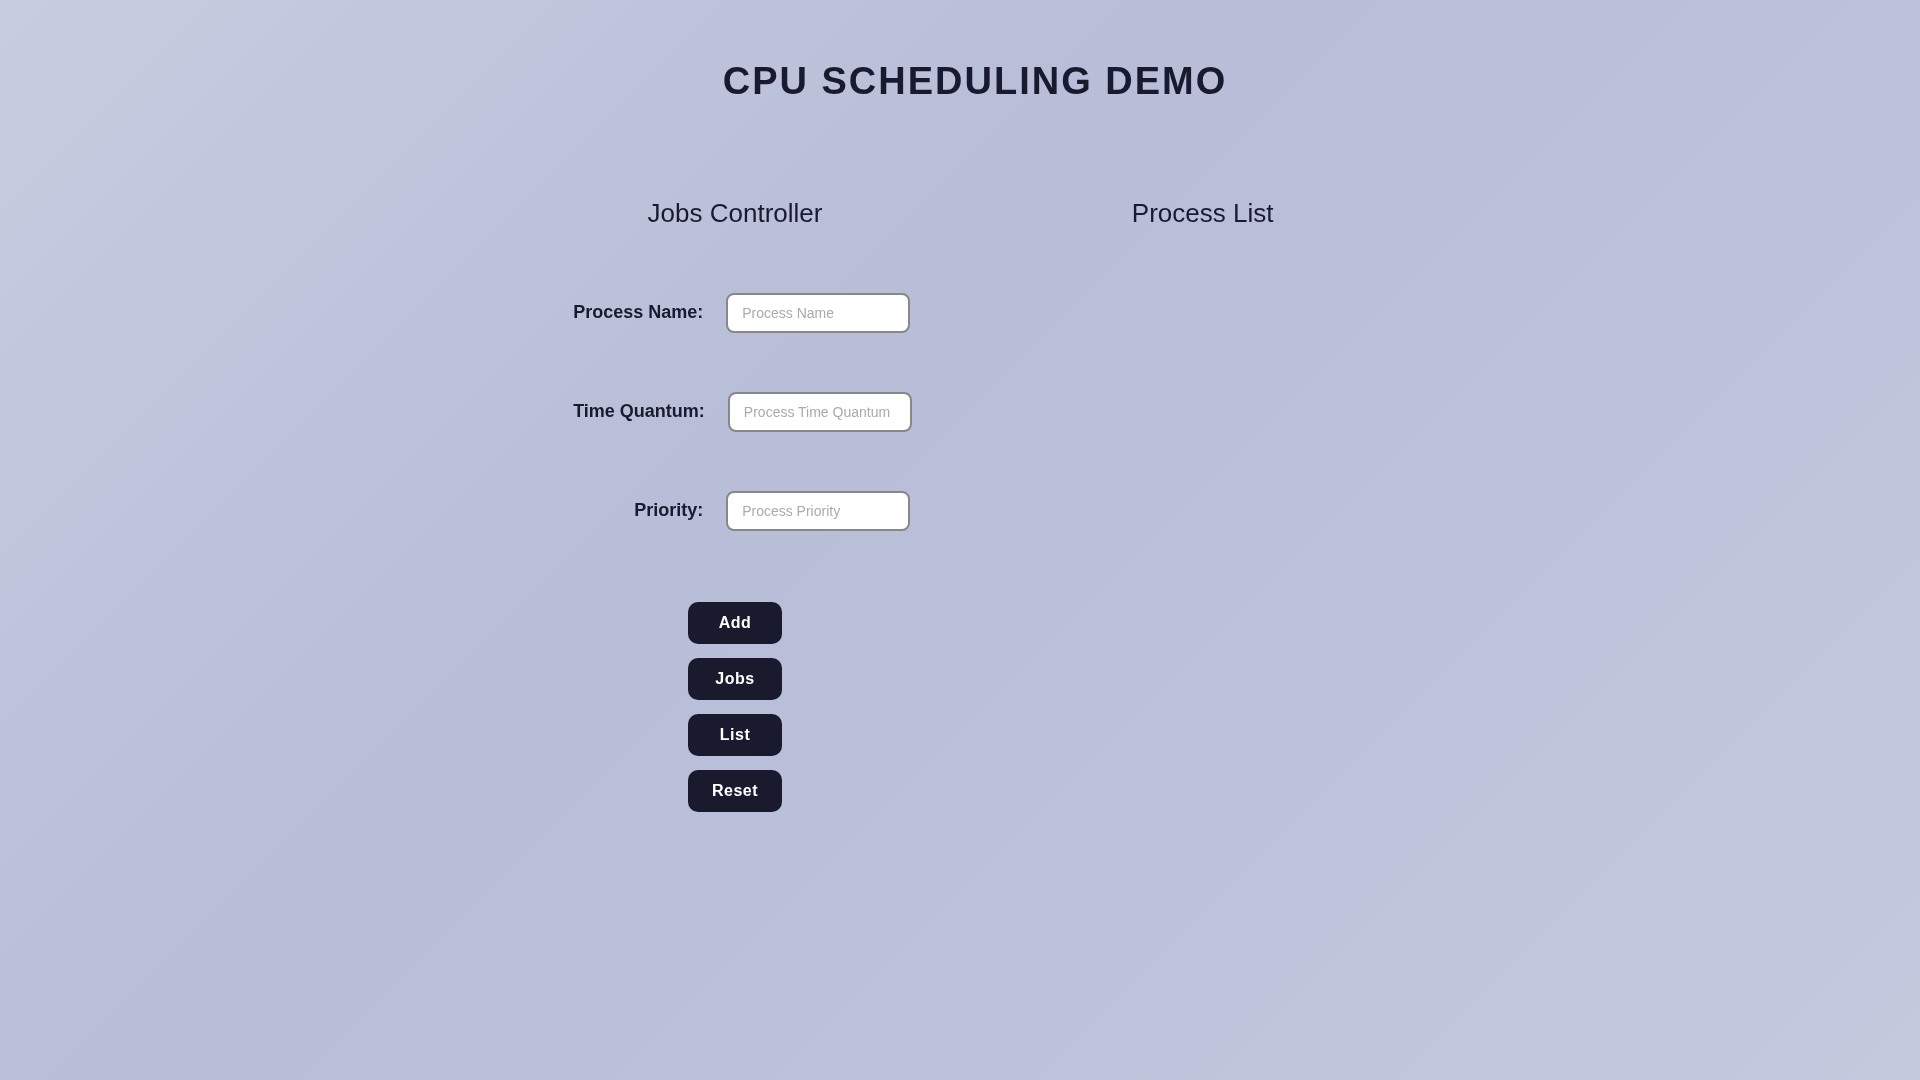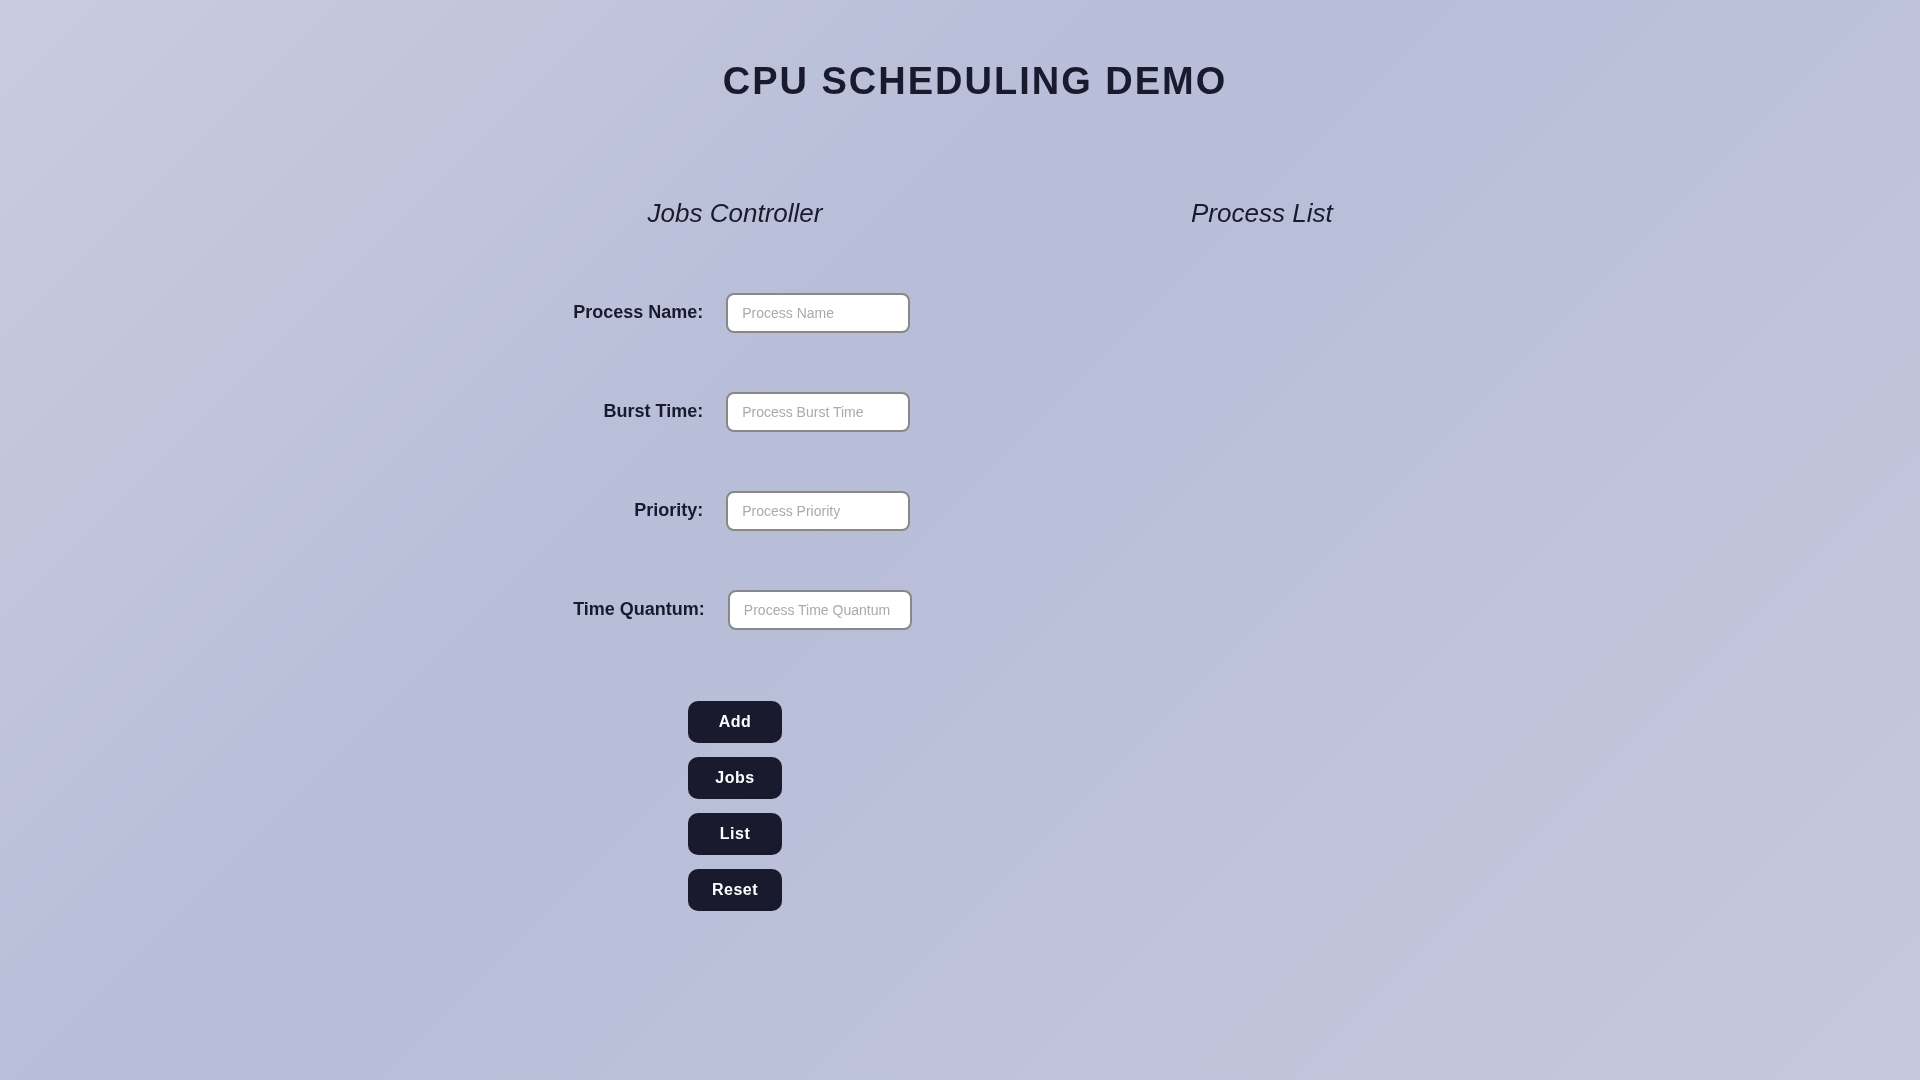--- a/index.html
+++ b/index.html
@@ -38,21 +38,20 @@
     
     .jobs-controller {
       display: flex;
       flex-direction: column;
       align-items: center;
       min-width: 380px;
     }
 
     .section-title {
       font-size: 26px;
-      font-style: italic;
       font-weight: 500;
       color: #1a1a2e;
       margin-bottom: 28px;
     }
 
     .form-group {
       display: flex;
       flex-direction: row;
       align-items: center;
       margin-bottom: 18px;
@@ -102,21 +101,21 @@
       cursor: pointer;
       font-family: inherit;
       letter-spacing: 0.5px;
       transition: background 0.2s;
     }
 
     
     .process-list {
       display: flex;
       flex-direction: column;
-      align-items: center;
+      align-items: flex-start;
       min-width: 320px;
     }
 
     .process-table {
       border-collapse: collapse;
       margin-top: 0;
     }
 
     .process-table th {
       border: 2px solid #555;
@@ -136,33 +135,29 @@
 <div class="main-content">
 
   <div class="jobs-controller">
     <div class="section-title">Jobs Controller</div>
 
     <div class="form-group">
       <label class="form-label">Process Name:</label>
       <input class="form-input" type="text" placeholder="Process Name" style="">
     </div>
 
+
     <div class="form-group">
-      <label class="form-label">Burst Time:</label>
-      <input class="form-input" type="text" placeholder="Process Burst Time" style="">
+      <label class="form-label">Time Quantum:</label>
+      <input class="form-input" type="text" placeholder="Process Time Quantum" style="">
     </div>
 
     <div class="form-group">
       <label class="form-label">Priority:</label>
       <input class="form-input" type="text" placeholder="Process Priority" style="">
-    </div>
-
-    <div class="form-group">
-      <label class="form-label">Time Quantum:</label>
-      <input class="form-input" type="text" placeholder="Process Time Quantum" style="">
     </div>
 
     <div class="button-row">
       <button class="btn">Add</button>
       <button class="btn">Jobs</button>
       <button class="btn">List</button>
       <button class="btn">Reset</button>
     </div>
   </div>
 

